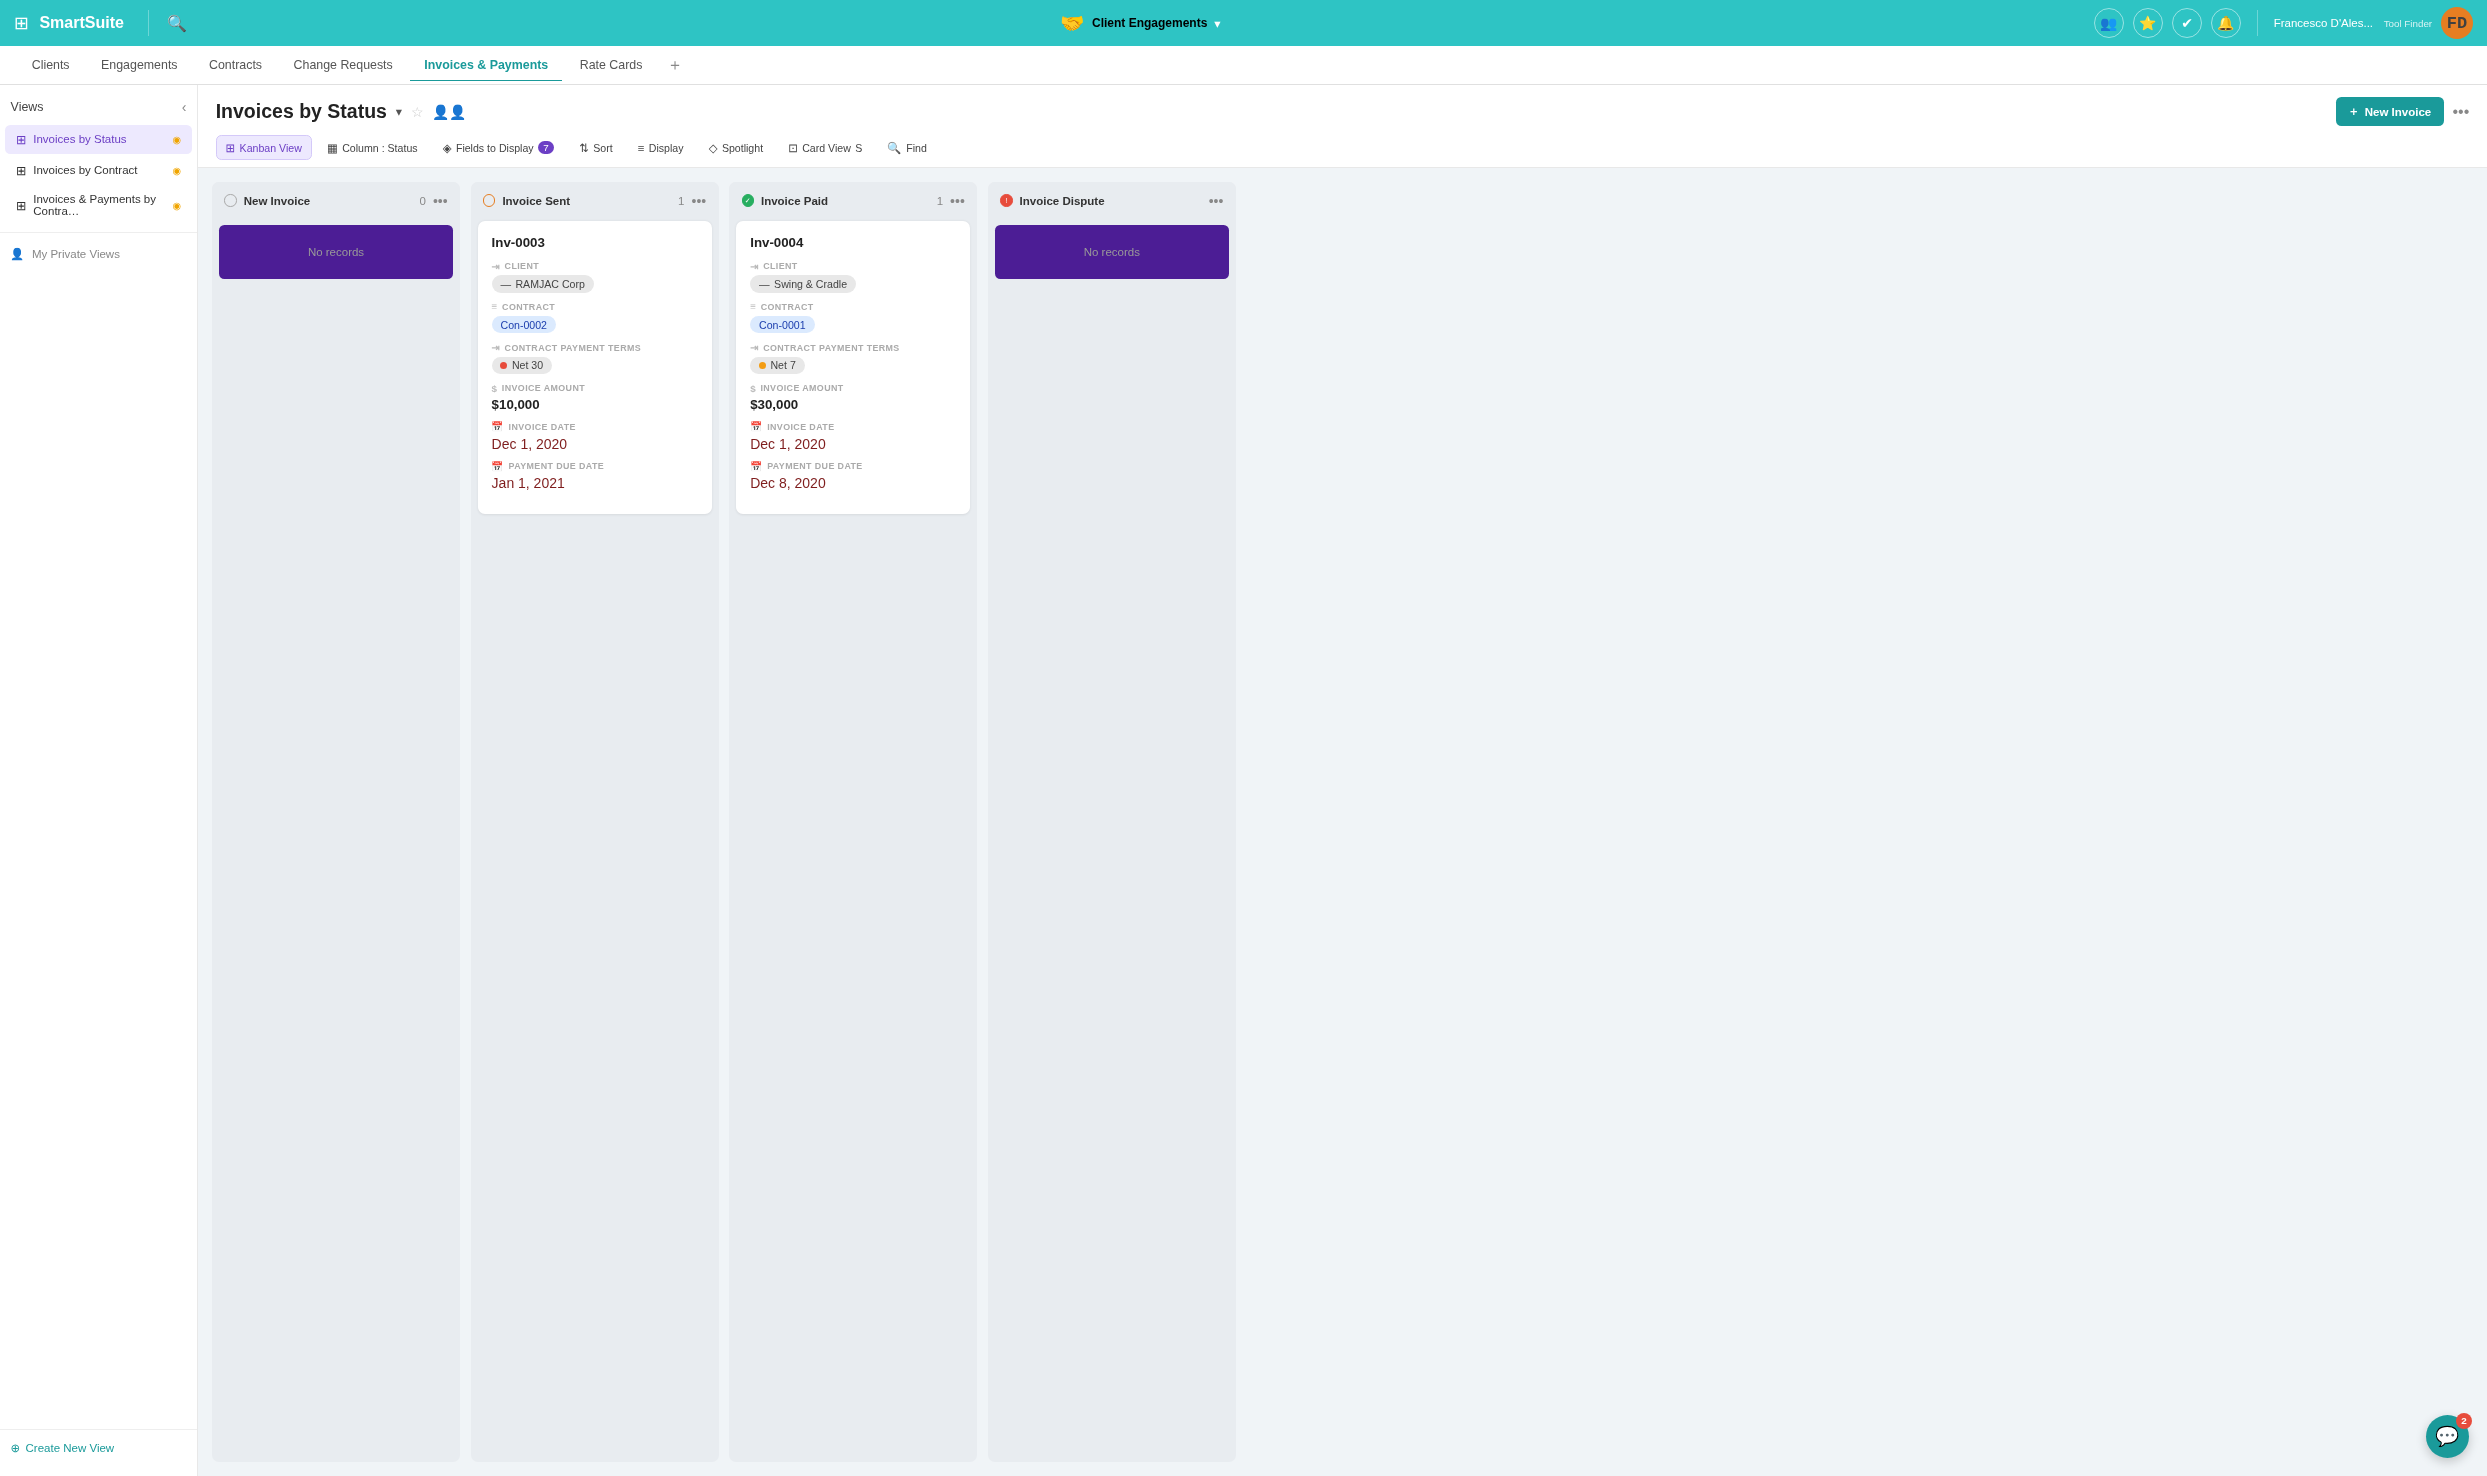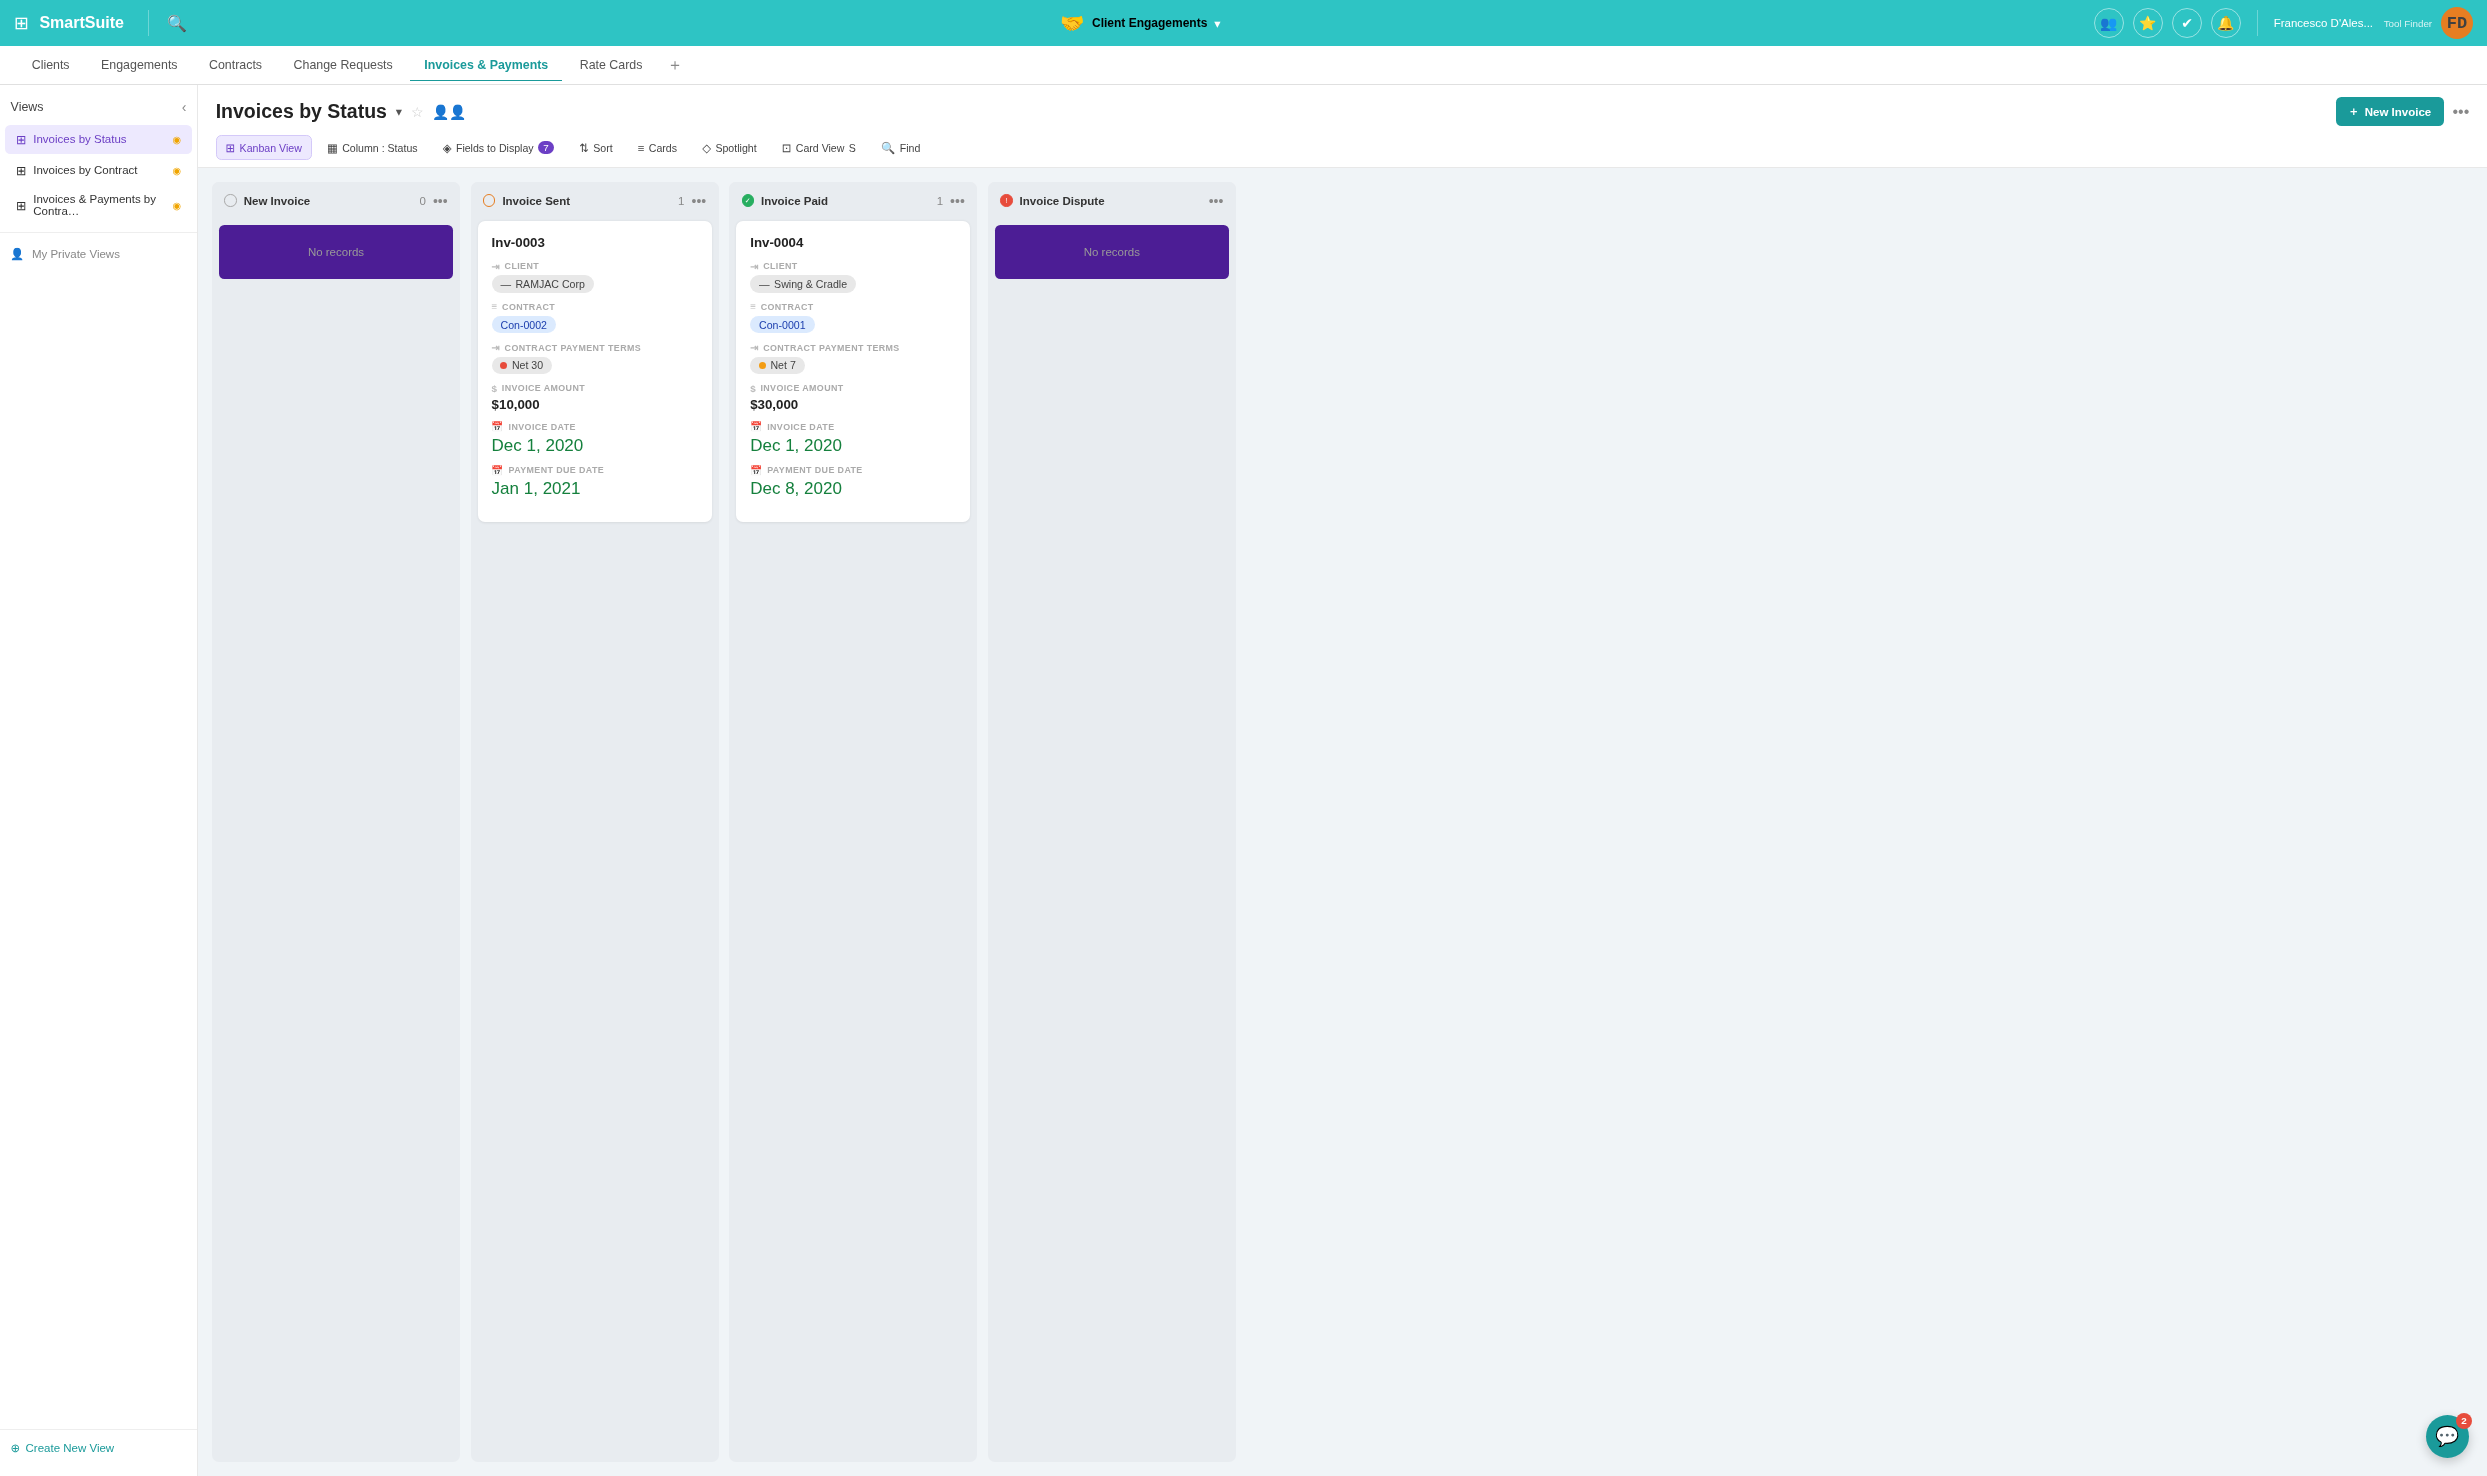--- a/index.html
+++ b/index.html
@@ -268,21 +268,21 @@
       padding: 2.7px 8.9px;
       border-radius: 10.6px;
       font-size: 10.6px;
     }
     .badge-gray { background: #e8e8e8; color: #444; }
     .badge-blue { background: #dbeafe; color: #1e40af; }
     .badge-dot { width: 7px; height: 7px; border-radius: 50%; flex-shrink: 0; }
     .badge-dot-red { background: #e74c3c; }
     .badge-dot-orange { background: #f39c12; }
     .amount { font-size: 13.3px; font-weight: 600; color: #222; }
-    .date-val { font-size: 17px; color: #15803d; }
+    .date-val { font-size: 14px; color: #7f1d1d; }
 
     
     .chat-bubble {
       position: fixed;
       bottom: 17.7px;
       right: 17.7px;
       width: 43px;
       height: 43px;
       background: #1a9a9a;
       border-radius: 50%;
@@ -421,21 +421,21 @@
           <span class="toolbar-icon">◈</span>
           <span>Fields to Display</span>
           <span class="toolbar-badge">7</span>
         </div>
         <div class="toolbar-btn">
           <span class="toolbar-icon">⇅</span>
           <span>Sort</span>
         </div>
         <div class="toolbar-btn">
           <span class="toolbar-icon">≡</span>
-          <span>Cards</span>
+          <span>Display</span>
         </div>
         <div class="toolbar-btn">
           <span class="toolbar-icon">◇</span>
           <span>Spotlight</span>
         </div>
         <div class="toolbar-btn">
           <span class="toolbar-icon">⊡</span>
           <span>Card View</span>
           <span>S</span>
         </div>

